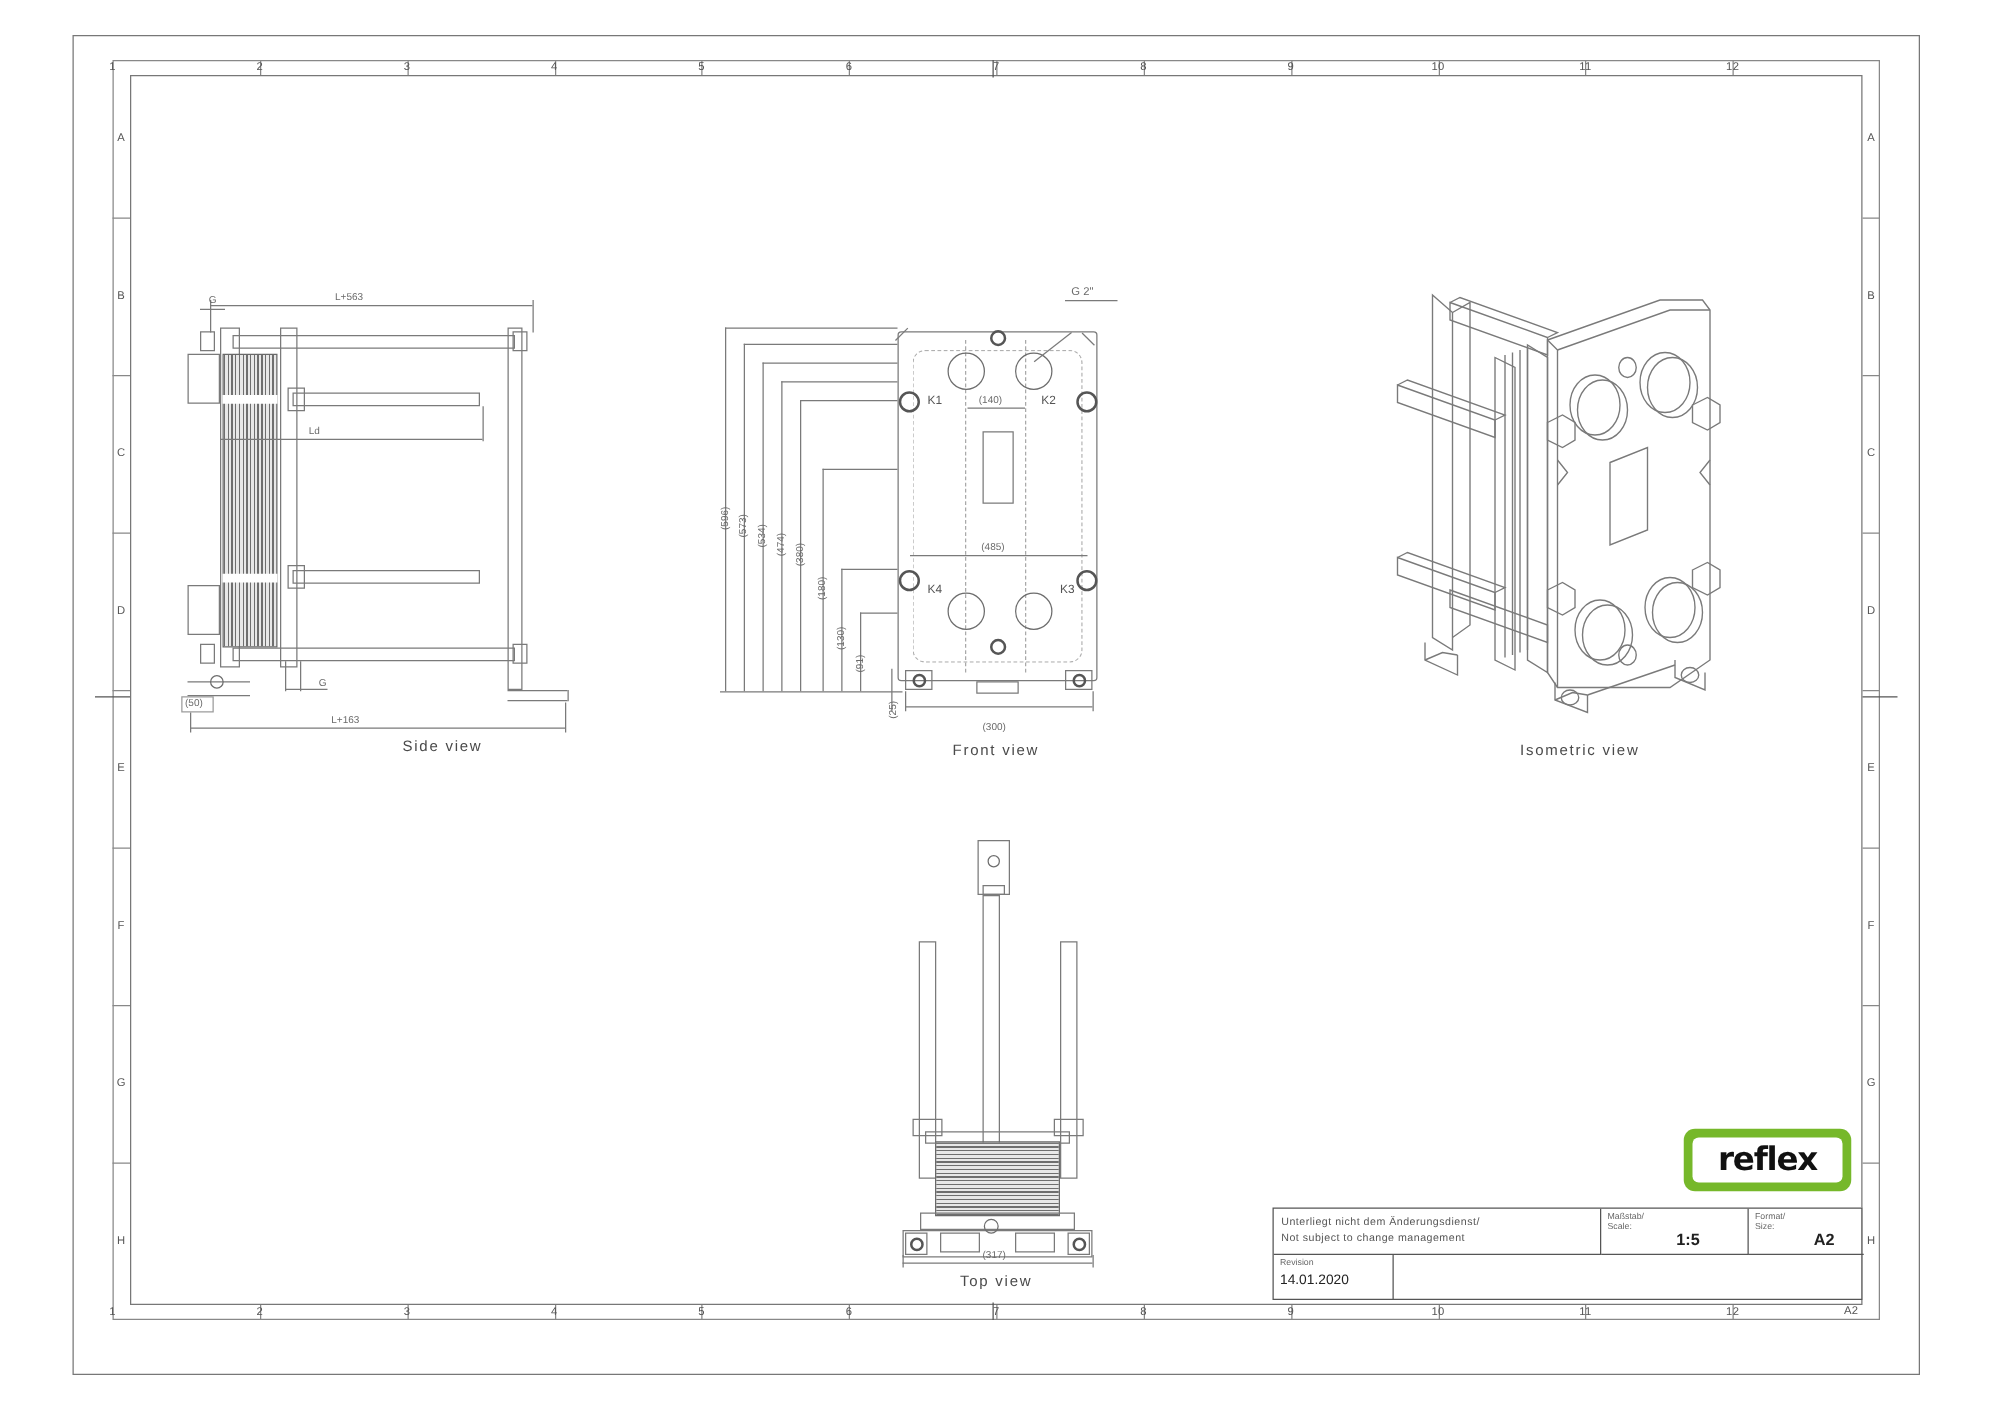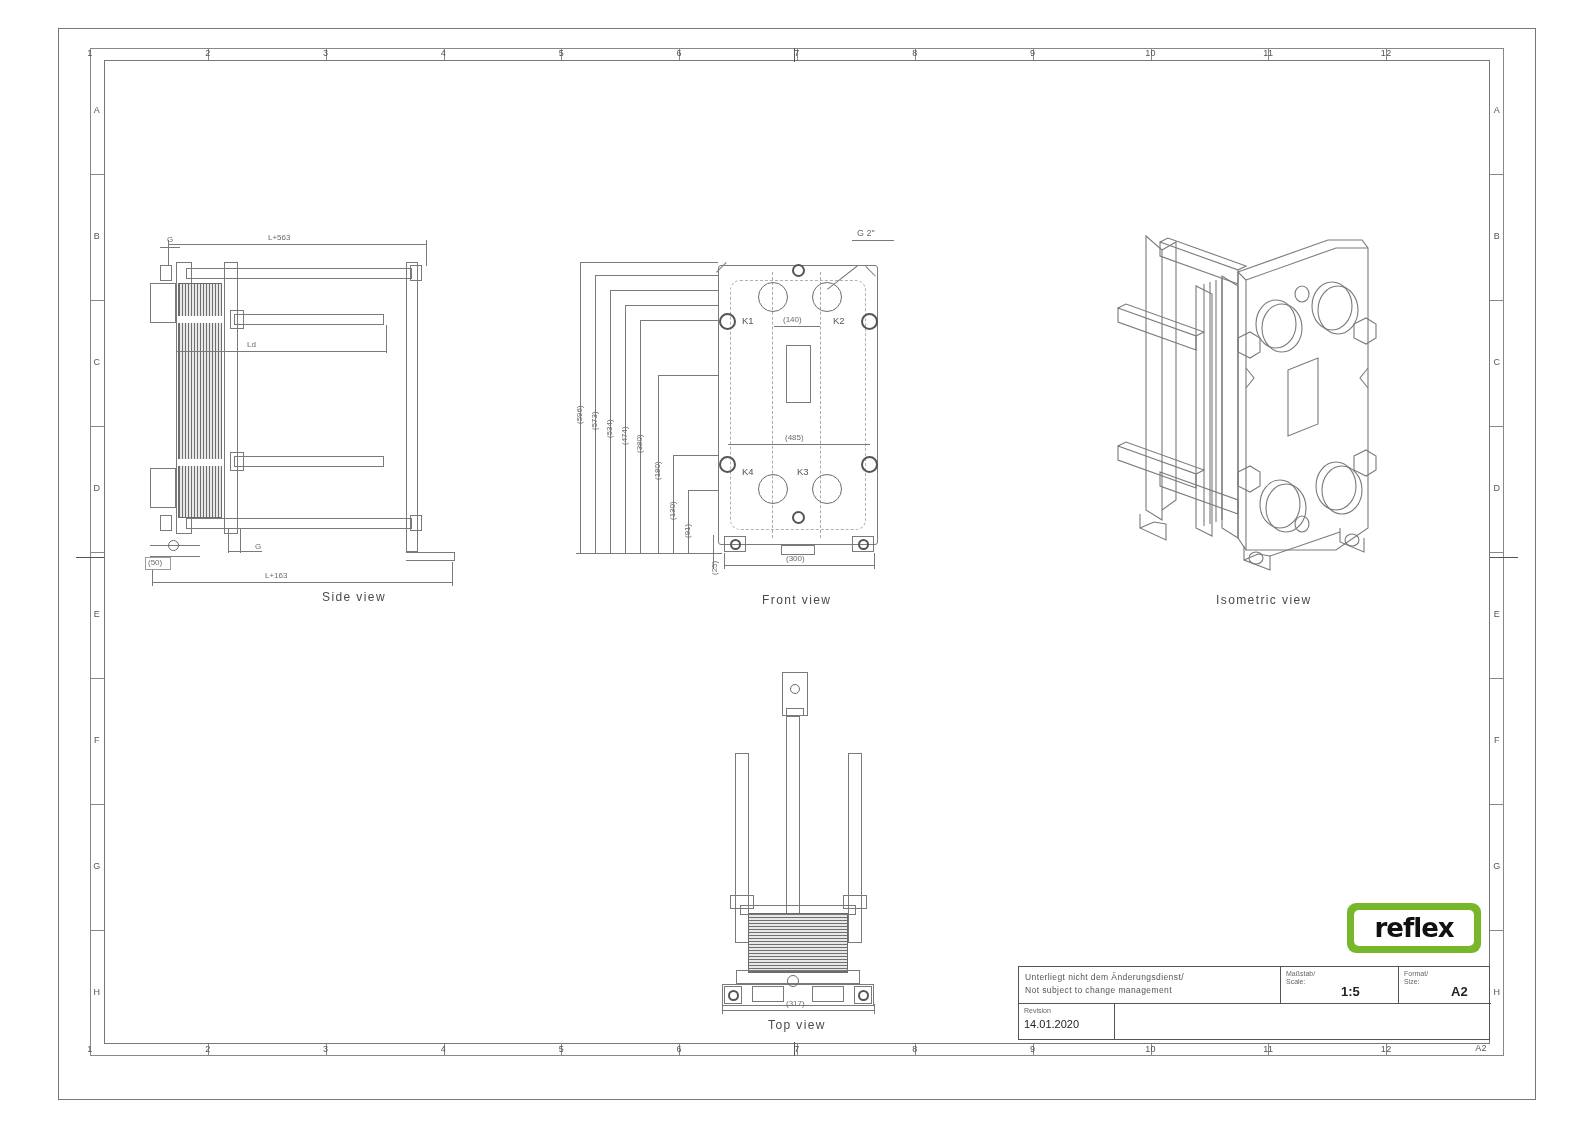--- a/index.html
+++ b/index.html
@@ -255,33 +255,33 @@
     <div class="box" style="left:852px;top:536px;width:22px;height:16px;"></div>
     <div class="circ2" style="left:858px;top:539px;width:11px;height:11px;"></div>
     <div class="box" style="left:781px;top:545px;width:34px;height:10px;"></div>
 
     <div class="ln" style="left:827px;top:289px;width:38px;height:1px;transform:rotate(-38deg);transform-origin:left top;"></div>
     <div class="ln h" style="left:852px;top:240px;width:42px;height:1px;"></div>
     <div class="dimtxt" style="left:857px;top:229px;font-size:9px;">G 2"</div>
 
     <div class="vlabel" style="left:742px;top:315px;">K1</div>
     <div class="vlabel" style="left:833px;top:315px;">K2</div>
-    <div class="vlabel" style="left:797px;top:466px;">K3</div>
+    <div class="vlabel" style="left:848px;top:466px;">K3</div>
     <div class="vlabel" style="left:742px;top:466px;">K4</div>
 
     <div class="ln h" style="left:774px;top:326px;width:46px;height:1px;"></div>
     <div class="dimtxt" style="left:783px;top:316px;">(140)</div>
 
     <div class="ln h" style="left:728px;top:444px;width:142px;height:1px;"></div>
     <div class="dimtxt" style="left:785px;top:434px;">(485)</div>
 
     <div class="ln h" style="left:724px;top:565px;width:150px;height:1px;"></div>
     <div class="ln v" style="left:724px;top:553px;width:1px;height:16px;"></div>
     <div class="ln v" style="left:874px;top:553px;width:1px;height:16px;"></div>
-    <div class="dimtxt" style="left:786px;top:555px;">(300)</div>
+    <div class="dimtxt" style="left:786px;top:578px;">(300)</div>
 
     <div id="front-vdims">
         <div class="ln v" style="left: 580px; top: 262px; width: 1px; height: 291px;"></div>
         <div class="ln h" style="left: 580px; top: 262px; width: 138px; height: 1px;"></div>
         <div class="dimtxt rot" style="left: 576px; top: 423.5px;">(596)</div>
         <div class="ln v" style="left: 595px; top: 275px; width: 1px; height: 278px;"></div>
         <div class="ln h" style="left: 595px; top: 275px; width: 123px; height: 1px;"></div>
         <div class="dimtxt rot" style="left: 591px; top: 430px;">(573)</div>
         <div class="ln v" style="left: 610px; top: 290px; width: 1px; height: 263px;"></div>
         <div class="ln h" style="left: 610px; top: 290px; width: 108px; height: 1px;"></div>

